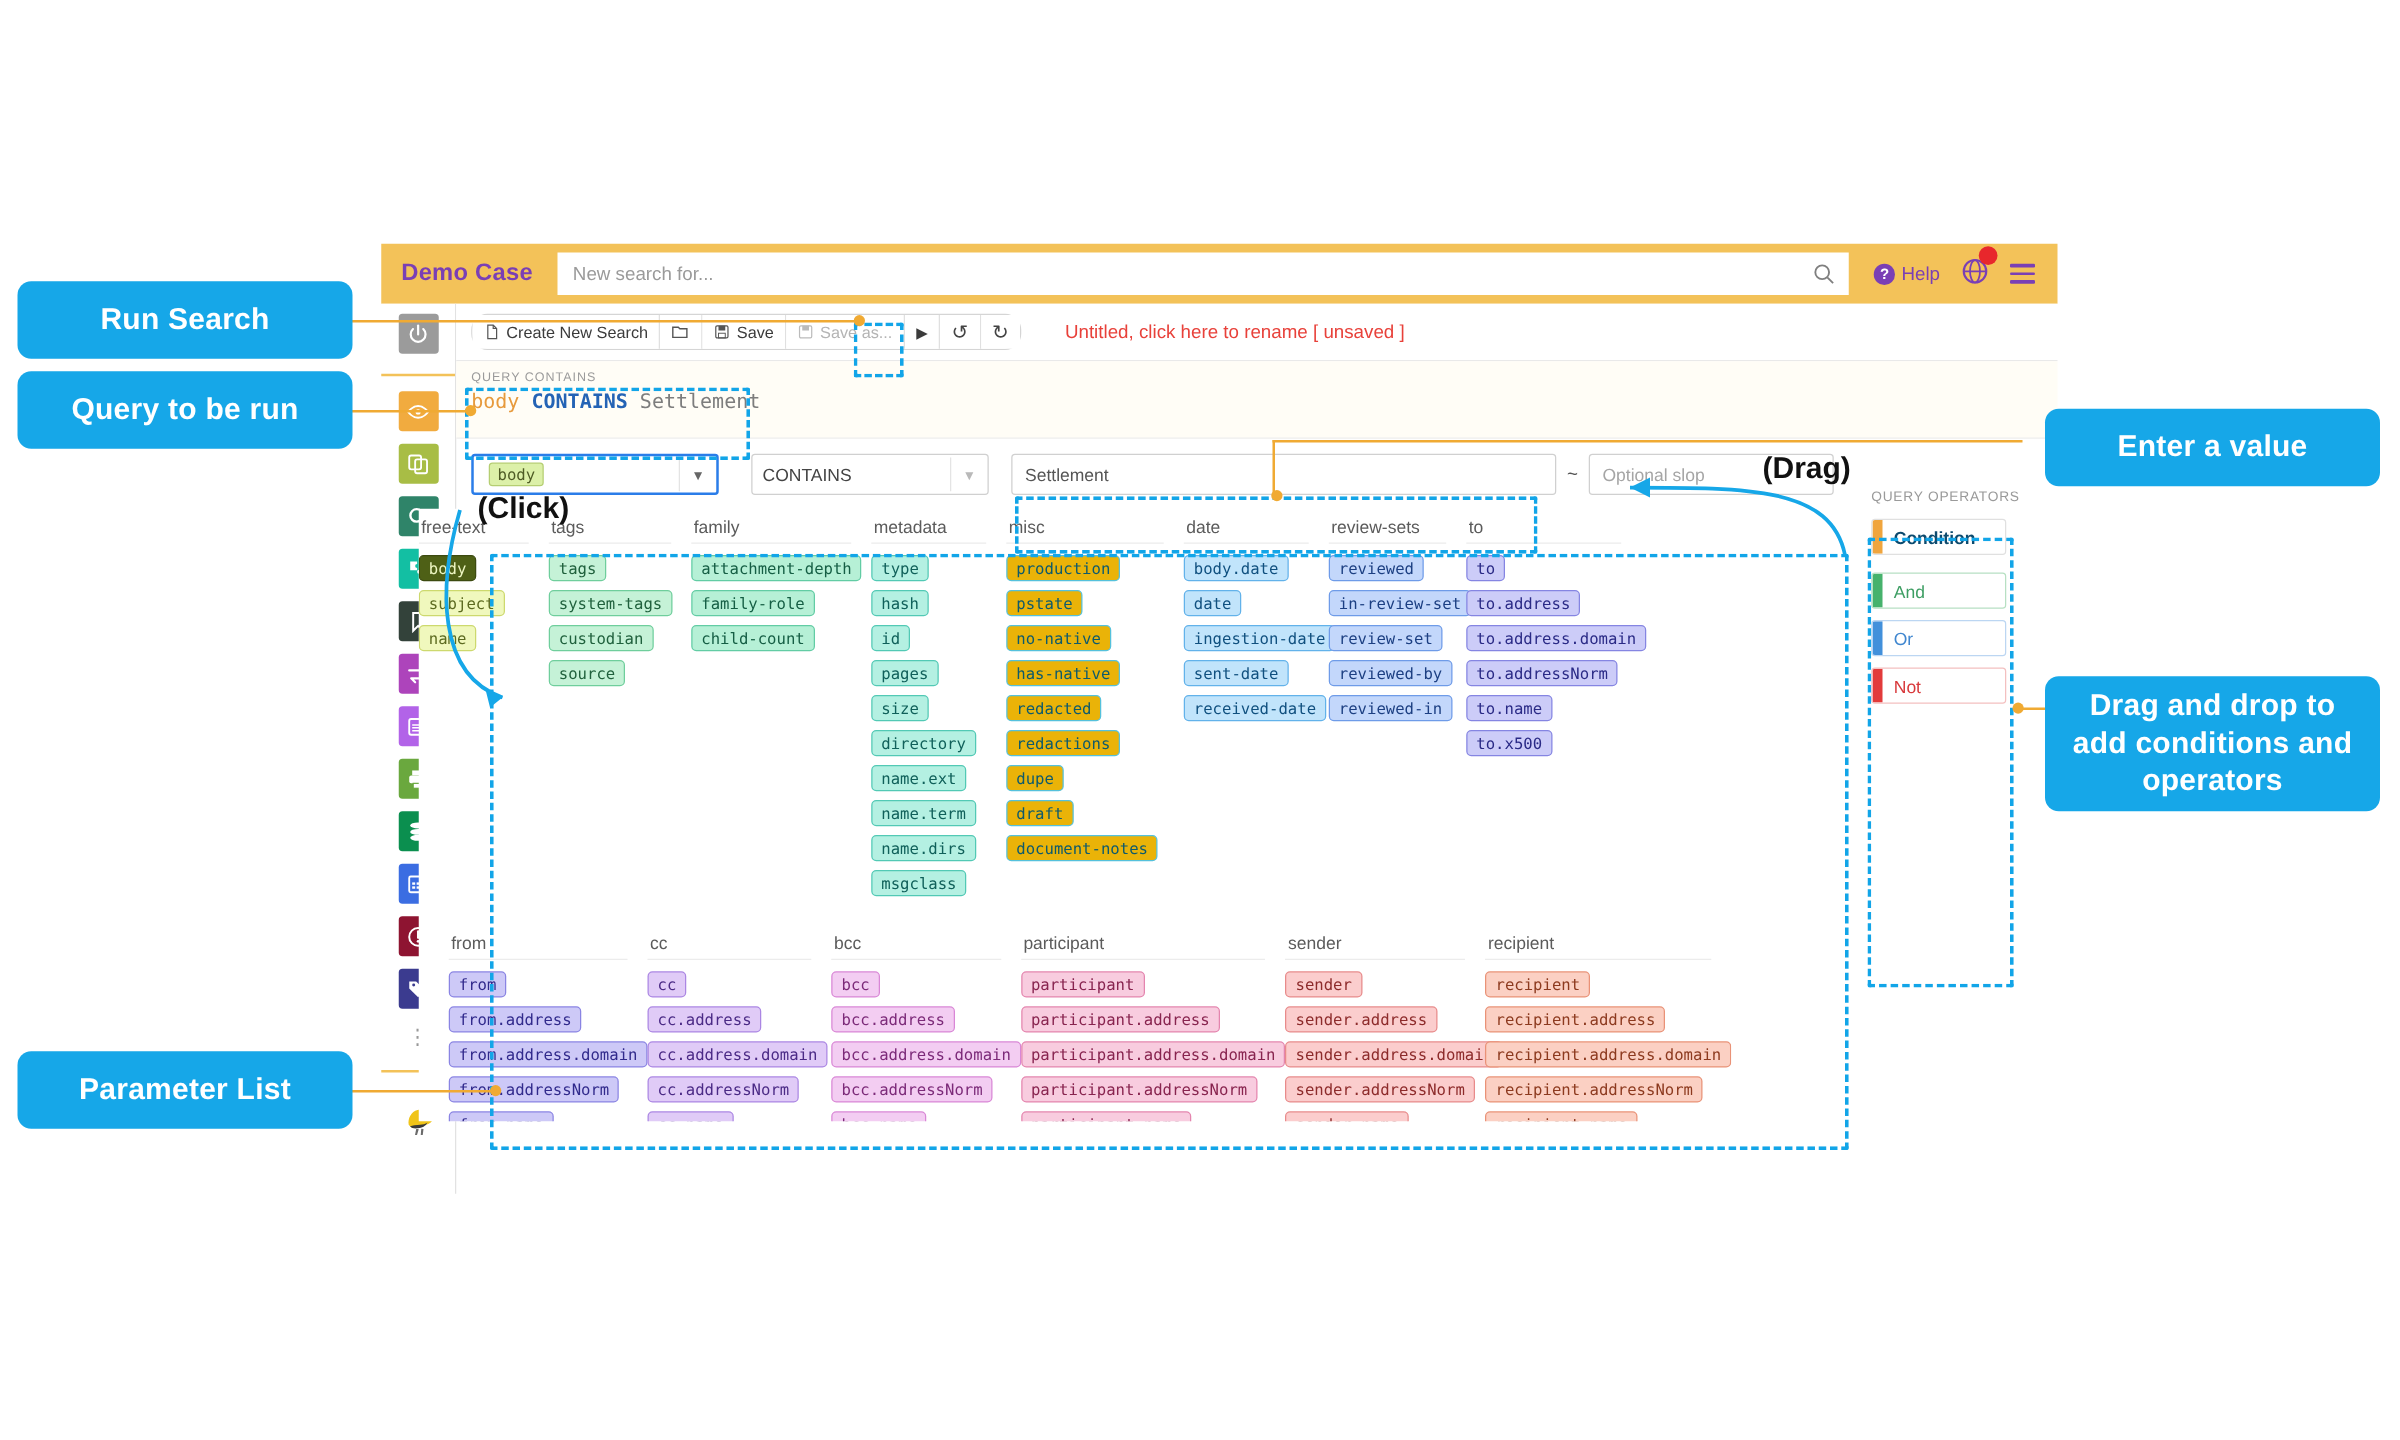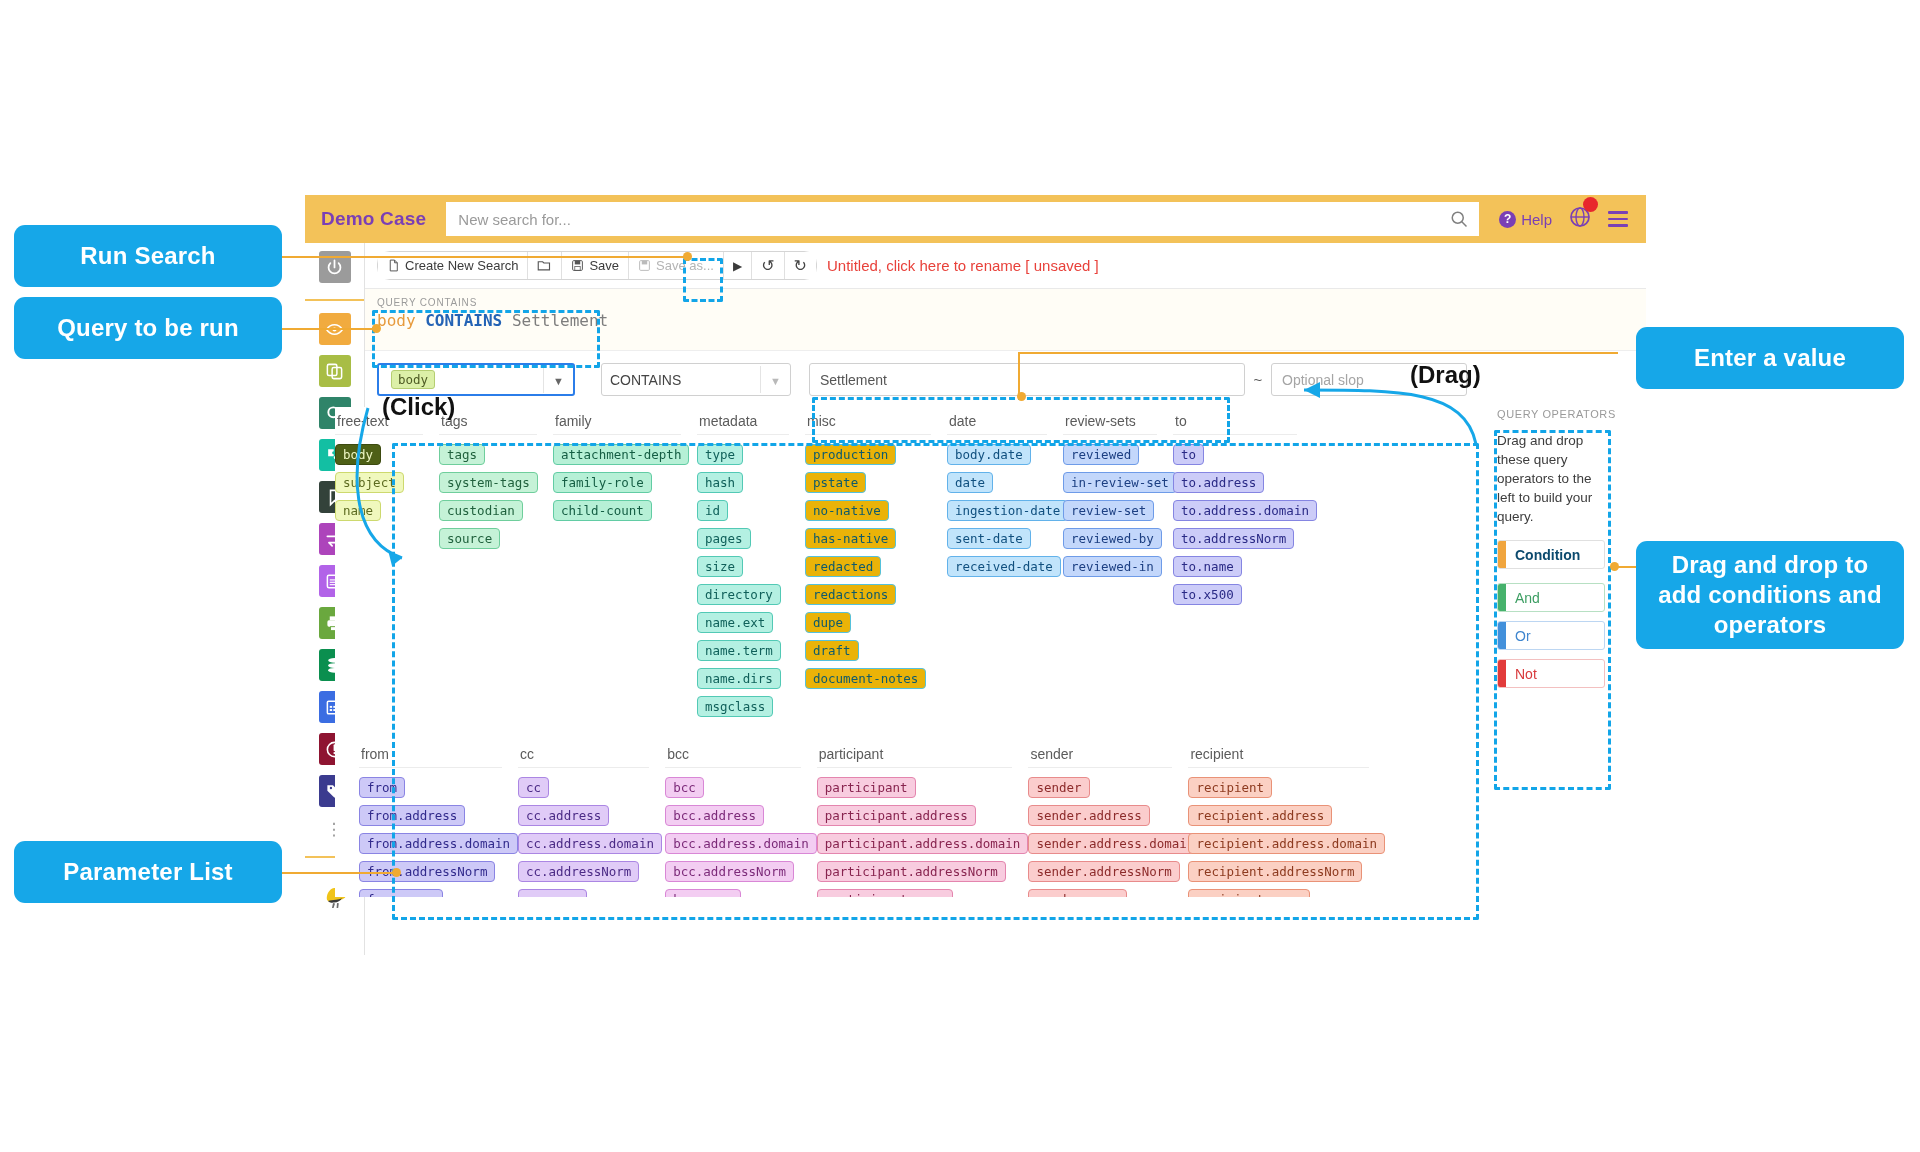--- a/index.html
+++ b/index.html
@@ -62,21 +62,21 @@
   }
   .btn-group { display:flex; align-items:stretch; border:1px solid #d5d5d5; border-radius:13px; height:29px; background:#fff;}
   .tb-btn {
     display:flex;align-items:center;gap:5px;padding:0 9px;font-size:13px;color:#3b3b3b;
     border-right:1px solid #e0e0e0; background:#fff; cursor:pointer; white-space:nowrap;
   }
   .tb-btn:last-child{border-right:none;}
   .tb-btn.disabled { color:#b4b4b4; }
   .tb-btn svg{width:13px;height:13px;}
   .tb-play { font-size:12px; }
-  .rename-text{ color:#e8413a; font-size:15px; margin-left:10px; white-space:nowrap;}
+  .rename-text{ color:#e8413a; font-size:15px; margin-left:35px; white-space:nowrap;}
 
   
   .qprev-band{
     position:absolute;left:60px;top:94px;width:1281px;height:62px;background:#fffdf6;
     border-bottom:1px solid #eee;
   }
   .qprev-label{position:absolute;left:12px;top:8px;font-size:10px;color:#9b9b9b;letter-spacing:.8px;}
   .qprev-code{position:absolute;left:12px;top:22px;font-family:"DejaVu Sans Mono",monospace;font-size:16px;}
   .qp-field{color:#e79a3c;} .qp-op{color:#2463b5;font-weight:bold;} .qp-val{color:#7d7d7d;}
 
@@ -486,23 +486,22 @@
             <div class="chip-row"><span class="chip c-recipient">recipient</span></div>
             <div class="chip-row"><span class="chip c-recipient">recipient.address</span></div>
             <div class="chip-row"><span class="chip c-recipient">recipient.address.domain</span></div>
             <div class="chip-row"><span class="chip c-recipient">recipient.addressNorm</span></div>
             <div class="chip-row"><span class="chip c-recipient">recipient.name</span></div>
           </div>
         </div>
 
     </div>
 
-    <div class="qops" style="left:1192px;top:212px;">
+    <div class="qops" style="left:1192px;top:196px;">
       <div class="qops-title">QUERY OPERATORS</div>
-      <div class="qops-desc">Drag and drop these query operators to the left to build your query.</div>
       <div id="op-buttons">
           <div class="opbtn op-condition">
             <span class="bar"></span>
             <span class="lbl">Condition</span>
           </div>
           <div class="opbtn op-and" style="margin-top: 14px;">
             <span class="bar"></span>
             <span class="lbl">And</span>
           </div>
           <div class="opbtn op-or">

